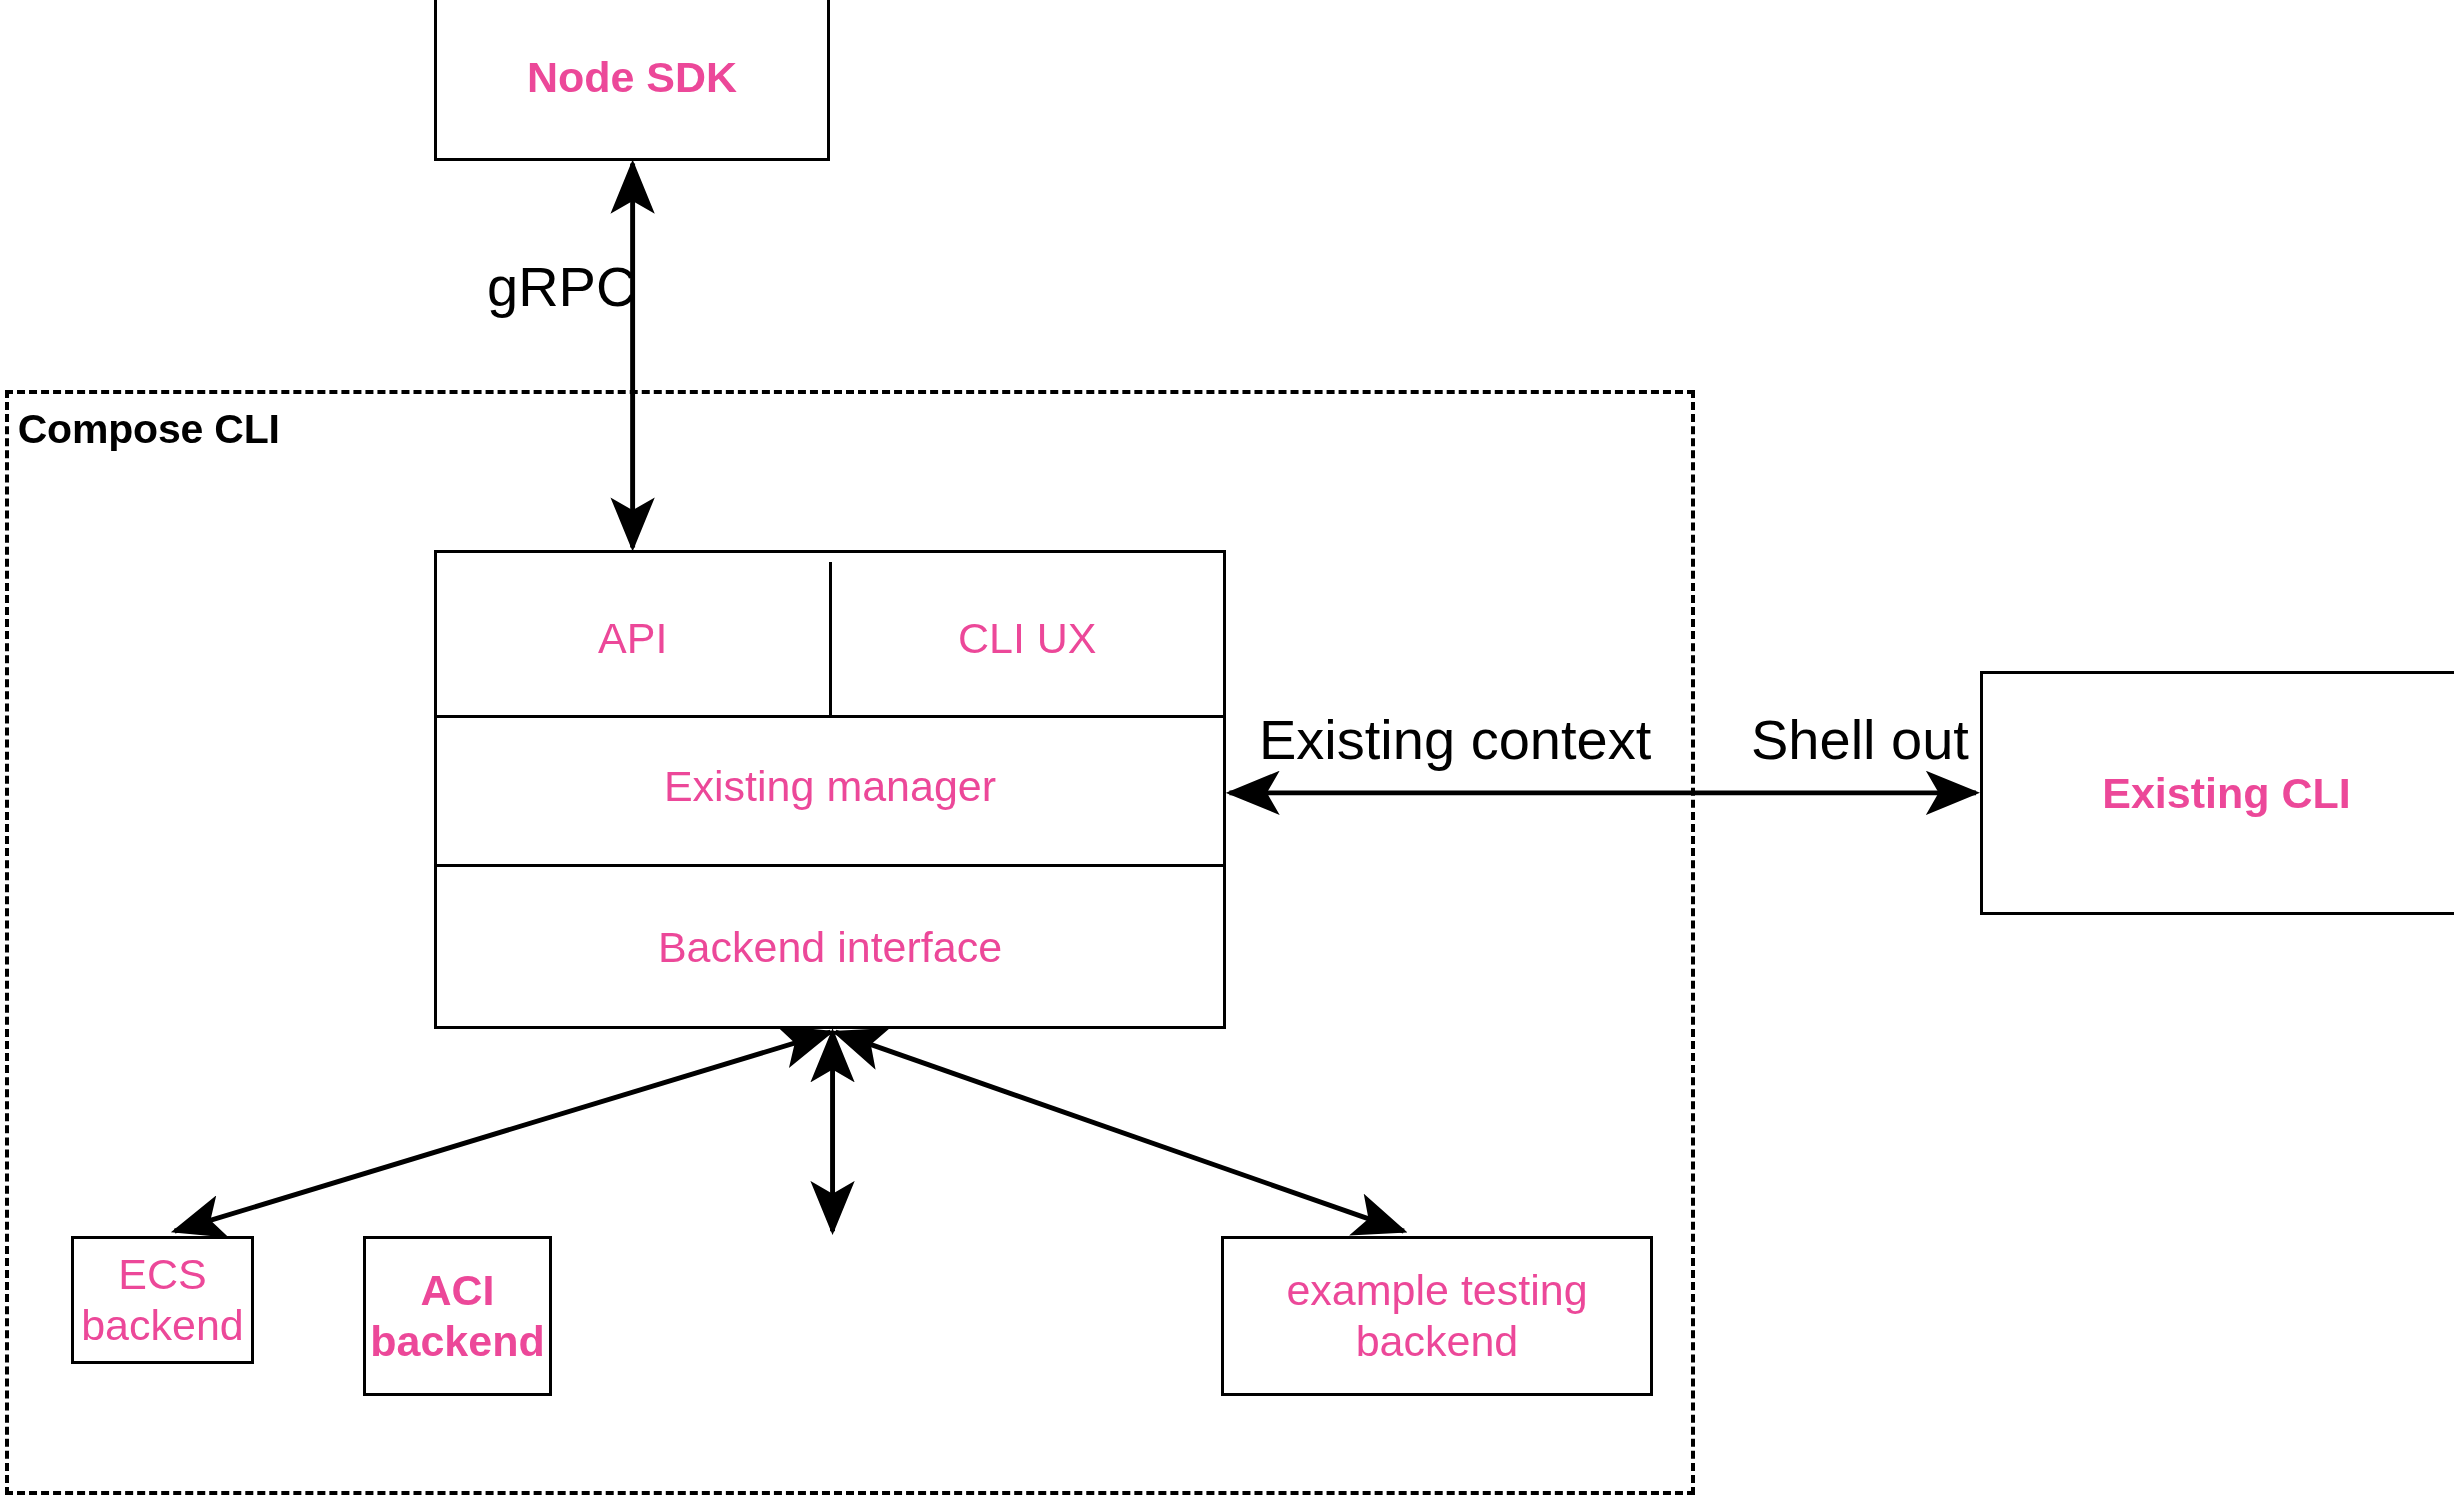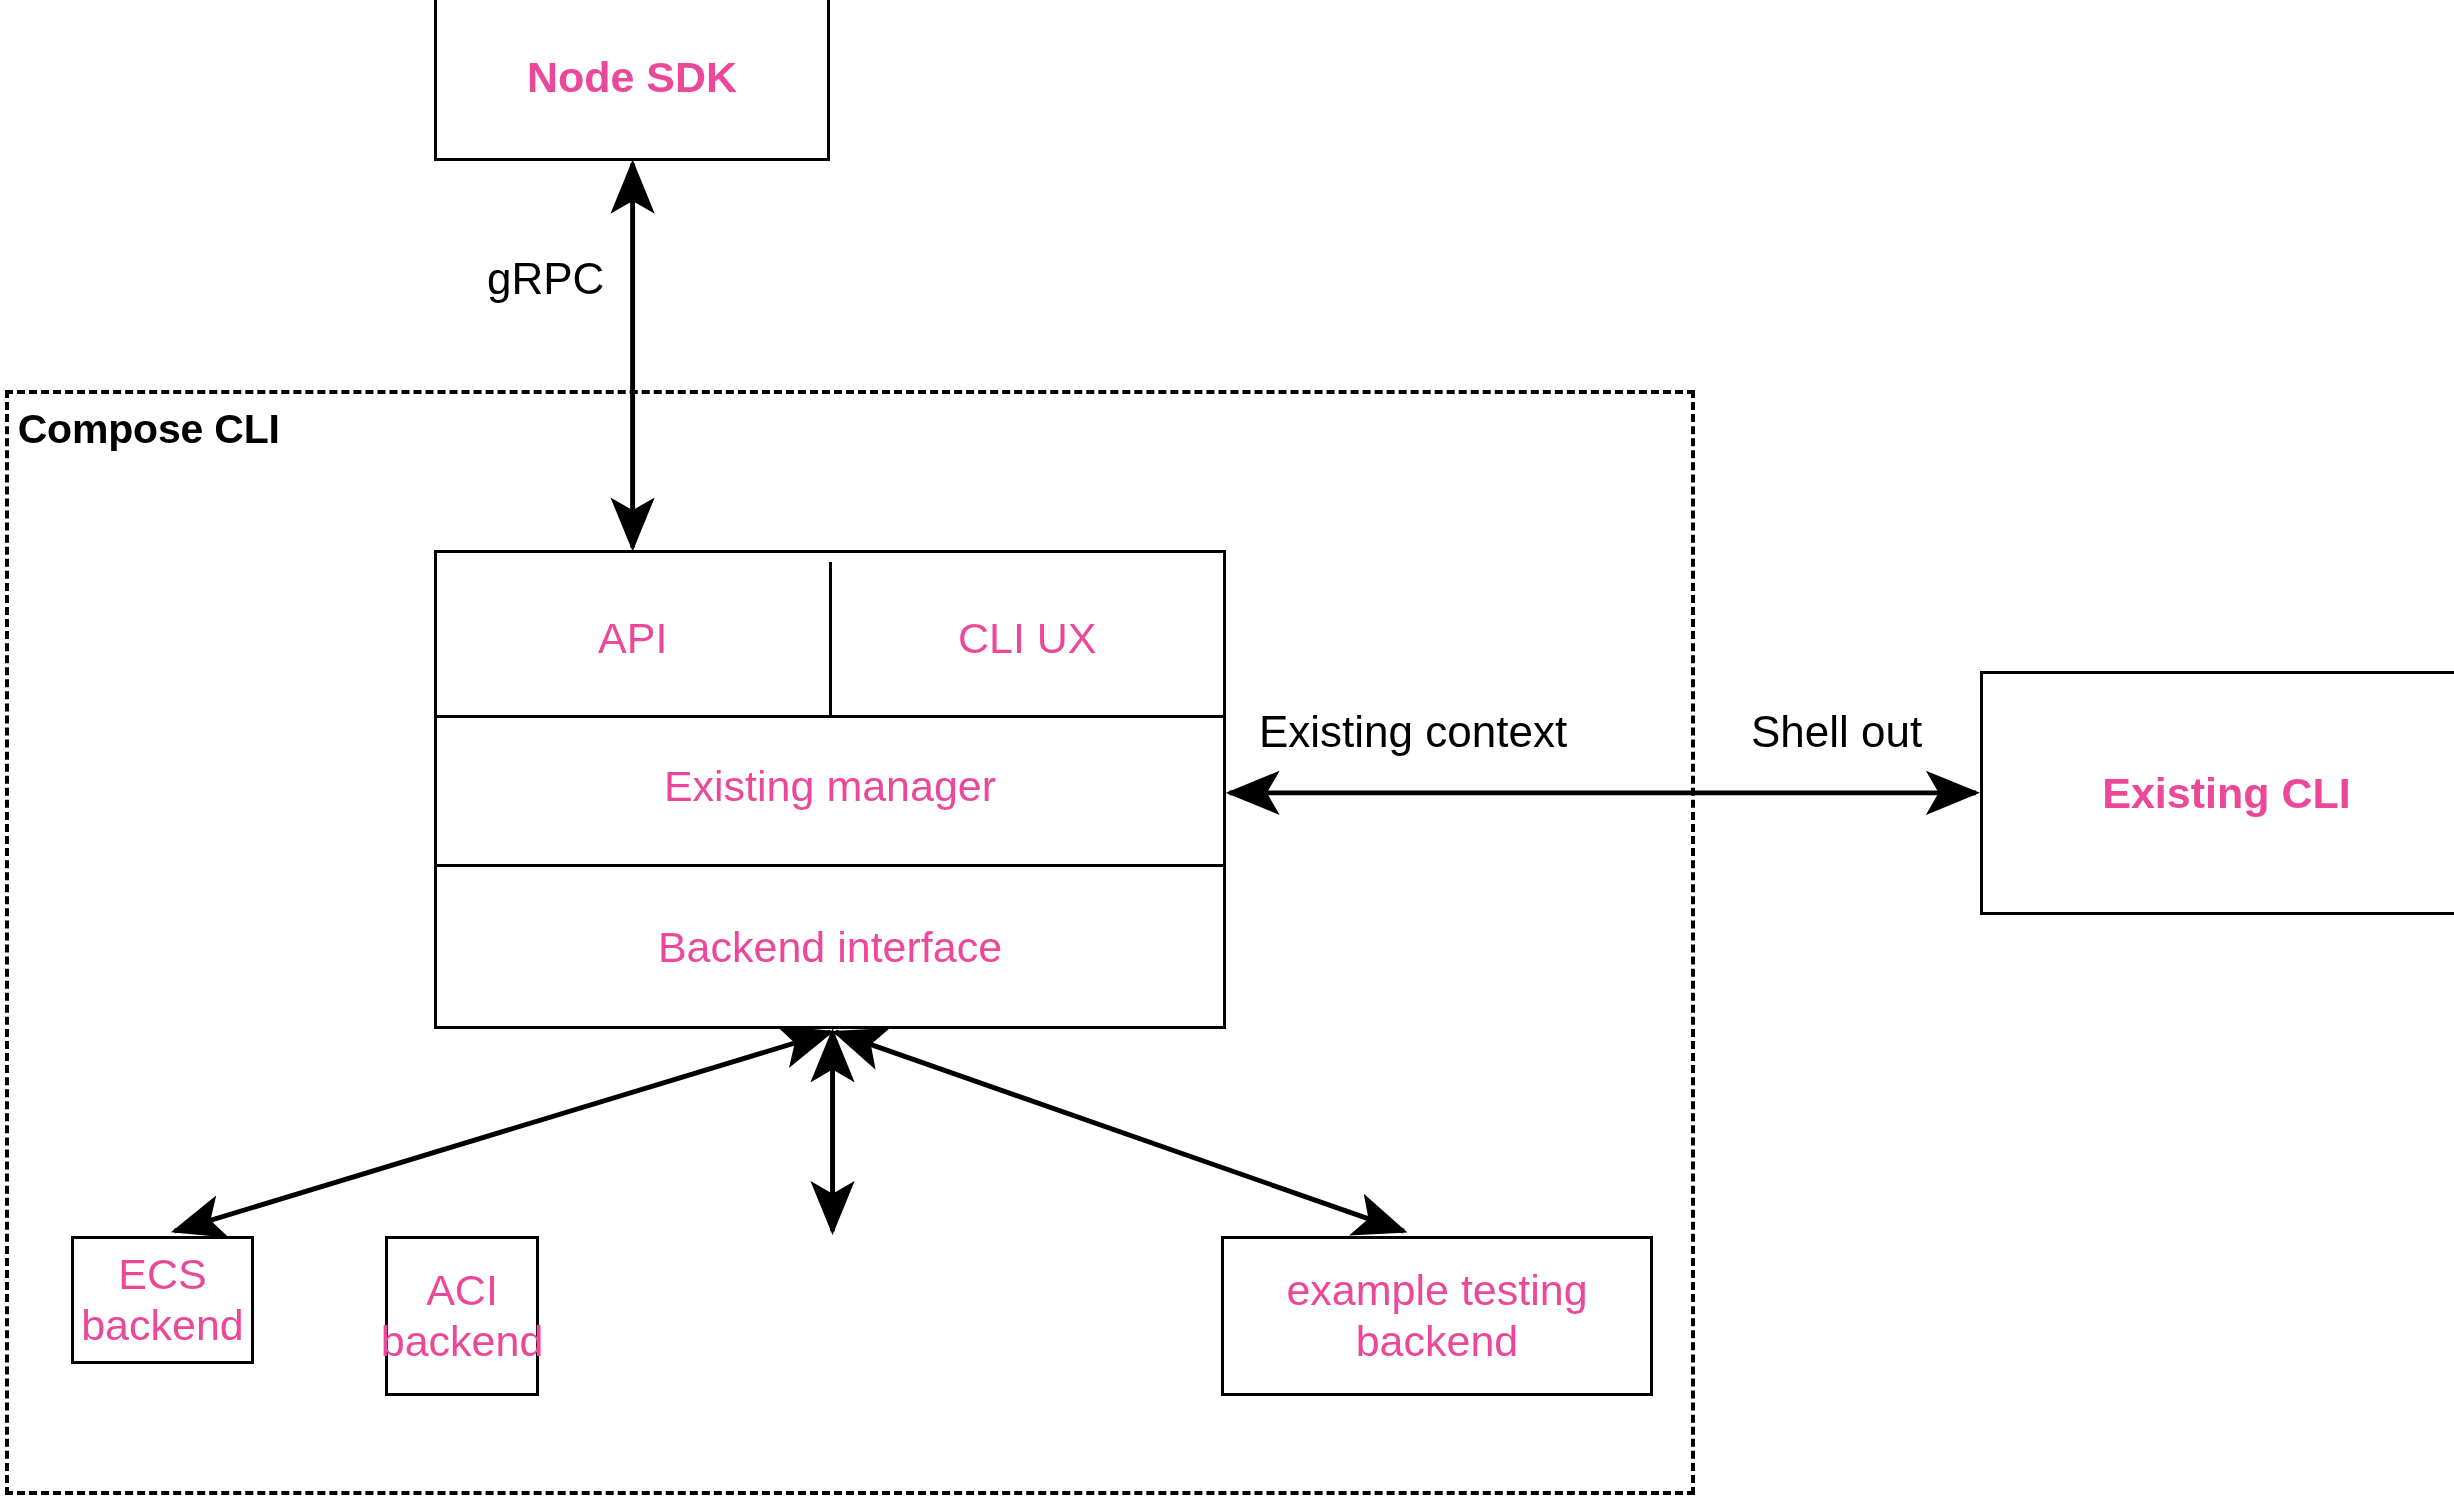--- a/index.html
+++ b/index.html
@@ -127,35 +127,36 @@
     height: 244px;
   }
   
   #ecs-backend {
     left: 71px;
     top: 1236px;
     width: 183px;
     height: 128px;
   }
   #aci-backend {
-    left: 385px;
+    left: 363px;
     top: 1236px;
-    width: 154px;
+    width: 189px;
     height: 160px;
+    font-weight: bold;
   }
   #example-backend {
     left: 1221px;
     top: 1236px;
     width: 432px;
     height: 160px;
   }
   
   .edge-label {
     position: absolute;
-    font-size: 44px;
+    font-size: 56px;
     color: #000000;
     white-space: nowrap;
   }
   #label-grpc {
     left: 487px;
     top: 254px;
   }
   #label-existing-context {
     left: 1259px;
     top: 707px;

